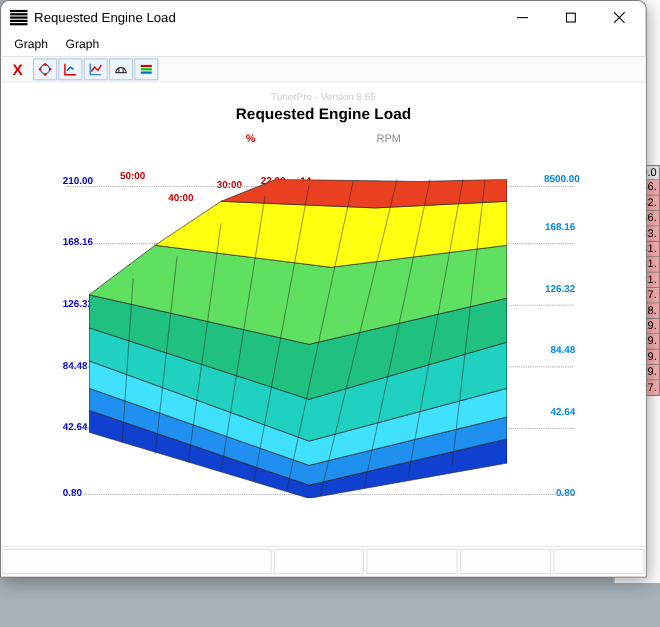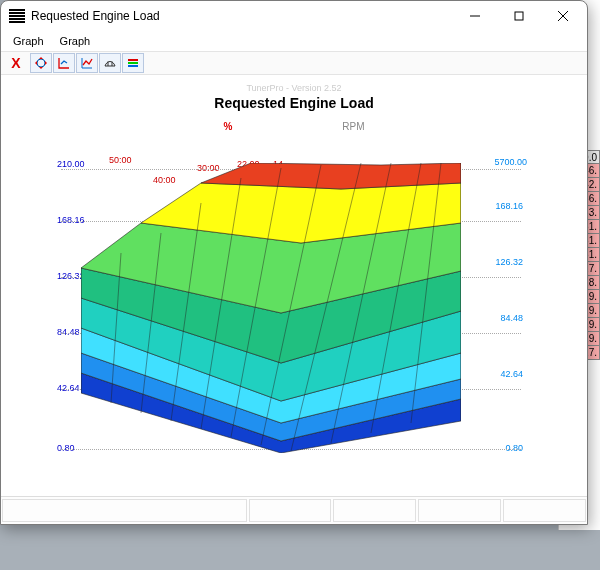--- a/index.html
+++ b/index.html
@@ -26,21 +26,21 @@
   .tb-btn { width: 22px; height: 20px; border: 1px solid #b8c8e0; background: #eef4fc; display: flex; align-items: center; justify-content: center; }
   .tb-x { width: 22px; height: 20px; display: flex; align-items: center; justify-content: center; color: #d00; font-size: 14px; font-weight: bold; margin-right: 2px; }
   
   .content { flex: 1; background: #fff; position: relative; }
   .ver { text-align: center; color: #ccc; font-size: 9px; margin-top: 8px; }
   .chart-title { text-align: center; font-weight: bold; font-size: 14px; margin-top: 2px; }
   .legend { display: flex; justify-content: center; gap: 110px; margin-top: 10px; font-size: 10px; }
   .lg-y { color: #d00; font-weight: bold; }
   .lg-x { color: #888; text-align: center; }
   
-  .plot { position: absolute; left: 60px; top: 76px; width: 460px; height: 340px; }
+  .plot { position: absolute; left: 60px; top: 76px; width: 460px; height: 340px; font-weight: bold; }
   .axis-lbl { position: absolute; font-size: 9px; color: #00c; }
   .axis-lbl.r { color: #08e; }
   .axis-lbl.t { color: #c00; }
   .grid-x { position: absolute; width: 100%; border-top: 1px dotted #aaa; }
   
   .surface { position: absolute; left: 20px; top: 12px; width: 380px; height: 290px; }
   
   .statusbar { height: 28px; border-top: 1px solid #ddd; background: #fdfdfd; display: flex; }
   .sb-pane { border: 1px solid #e0e0e0; margin: 2px 1px; flex: 1; }
   .sb-pane.wide { flex: 3; }
@@ -134,21 +134,21 @@
     <div class="tb-btn">
       <svg width="14" height="14" viewBox="0 0 14 14">
           <rect x="2" y="3" width="10" height="2" fill="#d00"></rect>
           <rect x="2" y="6" width="10" height="2" fill="#0c0"></rect>
           <rect x="2" y="9" width="10" height="2" fill="#06d"></rect>
         </svg>
     </div>
   </div>
 
   <div class="content">
-    <div class="ver">TunerPro - Version 2.52</div>
+    <div class="ver">TunerPro - Version 8.65</div>
     <div class="chart-title">Requested Engine Load</div>
     <div class="legend">
       <span class="lg-y">%</span>
       <span class="lg-x">RPM</span>
     </div>
 
     <div class="plot">
 
       <div class="axis-lbl" style="left:-4px;top:8px">210.00</div>
       <div class="axis-lbl" style="left:-4px;top:64px">168.16</div>
@@ -161,21 +161,21 @@
       <div class="axis-lbl r" style="right:-2px;top:106px">126.32</div>
       <div class="axis-lbl r" style="right:-2px;top:162px">84.48</div>
       <div class="axis-lbl r" style="right:-2px;top:218px">42.64</div>
       <div class="axis-lbl r" style="right:-2px;top:292px">0.80</div>
 
       <div class="axis-lbl t" style="top:4px;left:48px">50:00</div>
       <div class="axis-lbl t" style="top:24px;left:92px">40:00</div>
       <div class="axis-lbl t" style="top:12px;left:136px">30:00</div>
       <div class="axis-lbl t" style="top:8px;left:176px">22.00</div>
       <div class="axis-lbl t" style="top:8px;left:212px">14.</div>
-      <div class="axis-lbl r" style="top:6px;right:-6px">5700.00</div>
+      <div class="axis-lbl r" style="top:6px;right:-6px">8500.00</div>
 
       <div class="grid-x" style="top:18px"></div>
       <div class="grid-x" style="top:70px"></div>
       <div class="grid-x" style="top:126px"></div>
       <div class="grid-x" style="top:182px"></div>
       <div class="grid-x" style="top:238px"></div>
       <div class="grid-x" style="top:298px"></div>
 
       <svg class="surface" viewBox="0 0 380 290" preserveAspectRatio="none">
 

